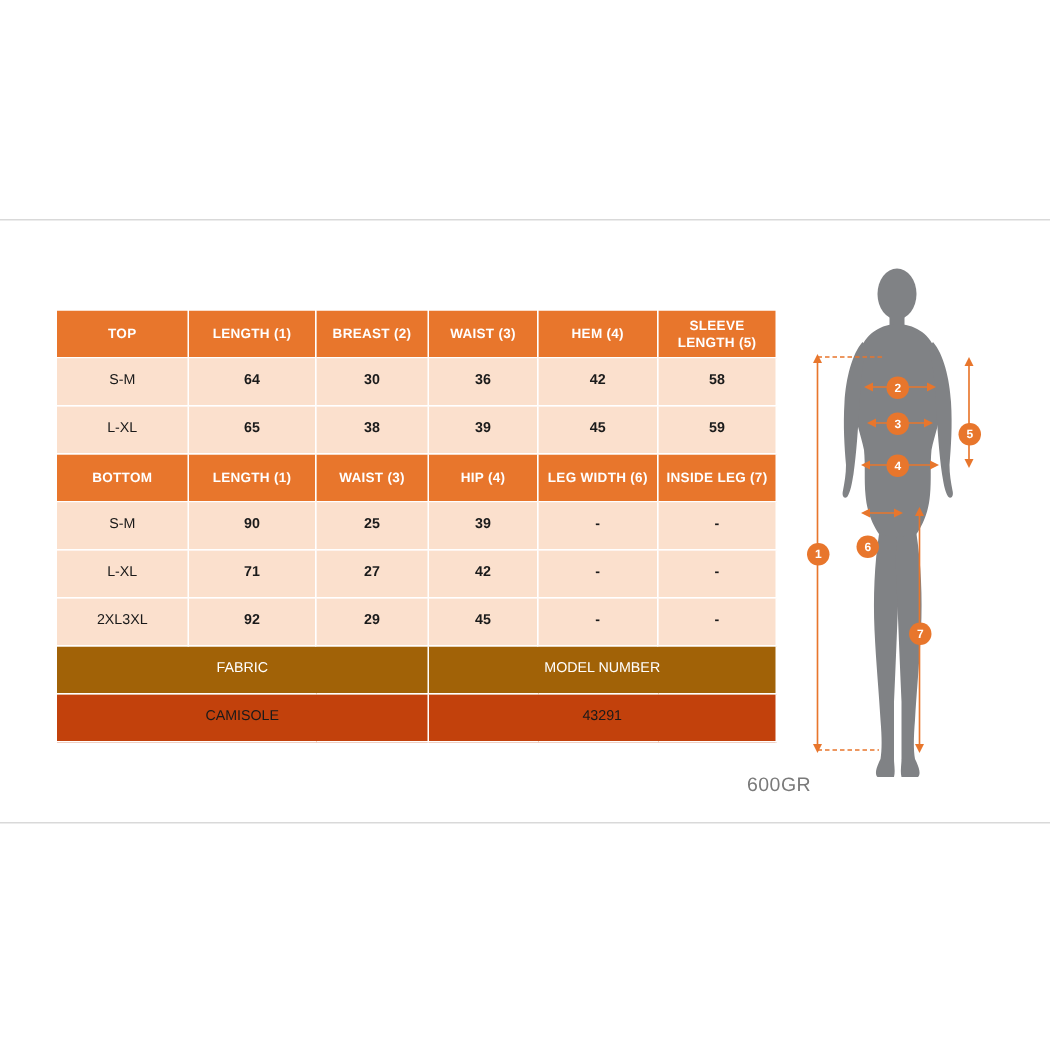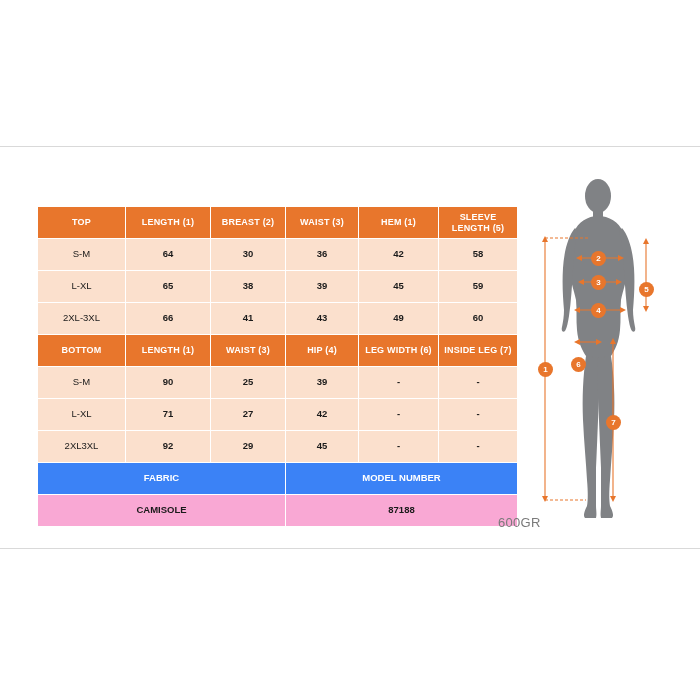--- a/index.html
+++ b/index.html
@@ -62,28 +62,28 @@
   }
   tr.data td {
     background: #fbe0cd;
     font-weight: bold;
     font-size: 9.5px;
   }
   tr.data td.rowlabel {
     font-weight: normal;
   }
   tr.footer-head td {
-    background: #3b82f6;
+    background: #a16207;
     color: #ffffff;
-    font-weight: bold;
+    font-weight: normal;
     font-size: 9.5px;
   }
   tr.footer-data td {
-    background: #f9a8d4;
-    font-weight: bold;
+    background: #c2410c;
+    font-weight: normal;
     font-size: 9.5px;
   }
   .code-label {
     position: absolute;
     left: 498px;
     top: 515px;
     font-size: 13px;
     color: #7a7a7a;
     letter-spacing: .3px;
   }
@@ -129,46 +129,38 @@
         <col style="width:73px">
         <col style="width:80px">
         <col style="width:79px">
       </colgroup>
       <tbody>
         <tr class="head">
           <td>TOP</td>
           <td>LENGTH (1)</td>
           <td>BREAST (2)</td>
           <td>WAIST (3)</td>
-          <td>HEM (1)</td>
+          <td>HEM (4)</td>
           <td>SLEEVE LENGTH (5)</td>
         </tr>
         <tr class="data">
           <td class="rowlabel">S-M</td>
           <td>64</td>
           <td>30</td>
           <td>36</td>
           <td>42</td>
           <td>58</td>
         </tr>
         <tr class="data">
           <td class="rowlabel">L-XL</td>
           <td>65</td>
           <td>38</td>
           <td>39</td>
           <td>45</td>
           <td>59</td>
-        </tr>
-        <tr class="data">
-          <td class="rowlabel">2XL-3XL</td>
-          <td>66</td>
-          <td>41</td>
-          <td>43</td>
-          <td>49</td>
-          <td>60</td>
         </tr>
 
         <tr class="head">
           <td>BOTTOM</td>
           <td>LENGTH (1)</td>
           <td>WAIST (3)</td>
           <td>HIP (4)</td>
           <td>LEG WIDTH (6)</td>
           <td>INSIDE LEG (7)</td>
         </tr>
@@ -196,21 +188,21 @@
           <td>-</td>
           <td>-</td>
         </tr>
 
         <tr class="footer-head">
           <td colspan="3">FABRIC</td>
           <td colspan="3">MODEL NUMBER</td>
         </tr>
         <tr class="footer-data">
           <td colspan="3">CAMISOLE</td>
-          <td colspan="3">87188</td>
+          <td colspan="3">43291</td>
         </tr>
       </tbody>
     </table>
   </div>
 
   <div class="code-label">600GR</div>
 
   <div class="figure">
     <svg width="150" height="360" viewBox="0 0 150 360">
 

